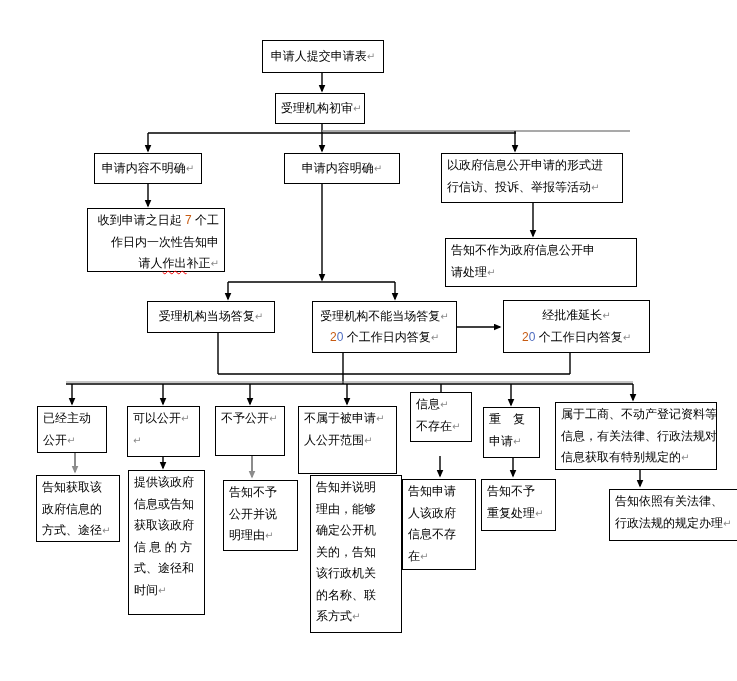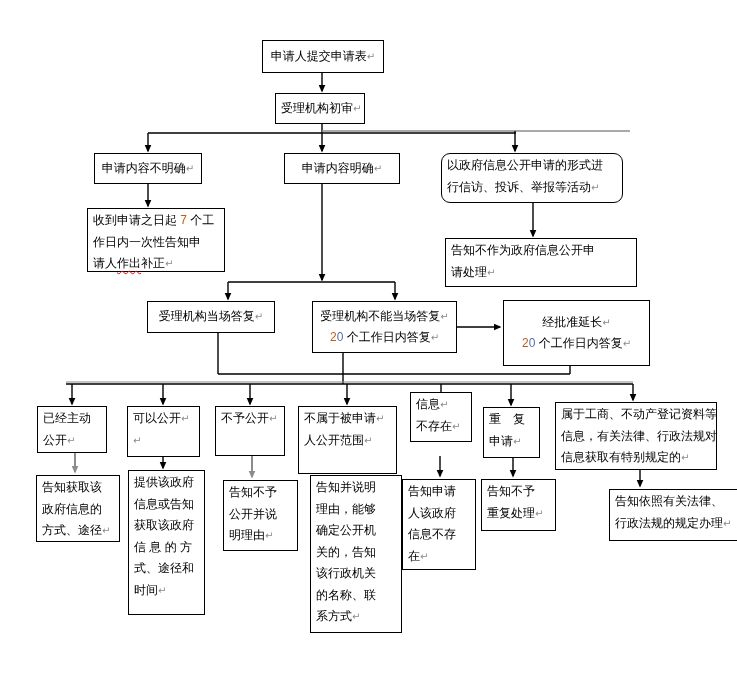--- a/index.html
+++ b/index.html
@@ -79,41 +79,41 @@
       </div>
       <div class="node align-center vc" style="left: 275px; top: 93px; width: 90px; height: 31px;">
         <div class="line"><span>受理机构初审</span><span class="pilcrow" style="color: rgb(138, 138, 138);">↵</span></div>
       </div>
       <div class="node align-center vc" style="left: 94px; top: 153px; width: 108px; height: 31px;">
         <div class="line"><span>申请内容不明确</span><span class="pilcrow" style="color: rgb(138, 138, 138);">↵</span></div>
       </div>
       <div class="node align-center vc" style="left: 284px; top: 153px; width: 116px; height: 31px;">
         <div class="line"><span>申请内容明确</span><span class="pilcrow" style="color: rgb(138, 138, 138);">↵</span></div>
       </div>
-      <div class="node align-left" style="left: 441px; top: 153px; width: 182px; height: 50px; border-radius: 9px;">
+      <div class="node align-left" style="left: 441px; top: 153px; width: 182px; height: 50px;">
         <div class="line"><span>以政府信息公开申请的形式进</span></div>
         <div class="line"><span>行信访、投诉、举报等活动</span><span class="pilcrow" style="color: rgb(138, 138, 138);">↵</span></div>
       </div>
-      <div class="node align-left" style="left: 87px; top: 208px; width: 138px; height: 64px;">
+      <div class="node align-left" style="left: 87px; top: 208px; width: 138px; height: 64px; text-align: right;">
         <div class="line"><span>收到申请之日起 </span><span style="color: rgb(199, 91, 18);">7</span><span> 个工</span></div>
         <div class="line"><span>作日内一次性告知申</span></div>
         <div class="line"><span>请人</span><span class="spell" style="text-decoration-color: rgb(255, 0, 0);">作出</span><span>补正</span><span class="pilcrow" style="color: rgb(138, 138, 138);">↵</span></div>
       </div>
       <div class="node align-left" style="left: 445px; top: 238px; width: 192px; height: 49px;">
         <div class="line"><span>告知不作为政府信息公开申</span></div>
         <div class="line"><span>请处理</span><span class="pilcrow" style="color: rgb(138, 138, 138);">↵</span></div>
       </div>
       <div class="node align-center vc" style="left: 147px; top: 301px; width: 128px; height: 32px;">
         <div class="line"><span>受理机构当场答复</span><span class="pilcrow" style="color: rgb(138, 138, 138);">↵</span></div>
       </div>
       <div class="node align-center vc" style="left: 312px; top: 301px; width: 145px; height: 52px;">
         <div class="line"><span>受理机构不能当场答复</span><span class="pilcrow" style="color: rgb(138, 138, 138);">↵</span></div>
         <div class="line"><span style="color: rgb(199, 91, 18);">2</span><span style="color: rgb(79, 109, 192);">0</span><span> 个工作日内答复</span><span class="pilcrow" style="color: rgb(138, 138, 138);">↵</span></div>
       </div>
-      <div class="node align-center vc" style="left: 503px; top: 300px; width: 147px; height: 66px;">
+      <div class="node align-center vc" style="left: 503px; top: 300px; width: 147px; height: 53px;">
         <div class="line"><span>经批准延长</span><span class="pilcrow" style="color: rgb(138, 138, 138);">↵</span></div>
         <div class="line"><span style="color: rgb(199, 91, 18);">2</span><span style="color: rgb(79, 109, 192);">0</span><span> 个工作日内答复</span><span class="pilcrow" style="color: rgb(138, 138, 138);">↵</span></div>
       </div>
       <div class="node align-left" style="left: 37px; top: 406px; width: 70px; height: 47px;">
         <div class="line"><span>已经主动</span></div>
         <div class="line"><span>公开</span><span class="pilcrow" style="color: rgb(138, 138, 138);">↵</span></div>
       </div>
       <div class="node align-left" style="left: 127px; top: 406px; width: 73px; height: 51px;">
         <div class="line"><span>可以公开</span><span class="pilcrow" style="color: rgb(138, 138, 138);">↵</span></div>
         <div class="line"><span class="pilcrow" style="color: rgb(138, 138, 138);">↵</span></div>

